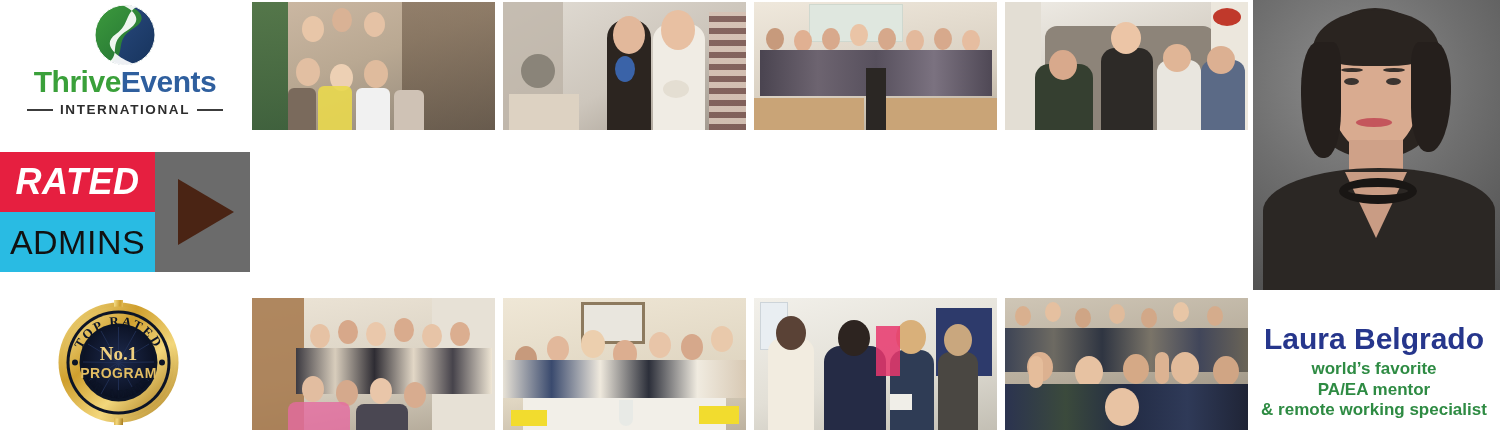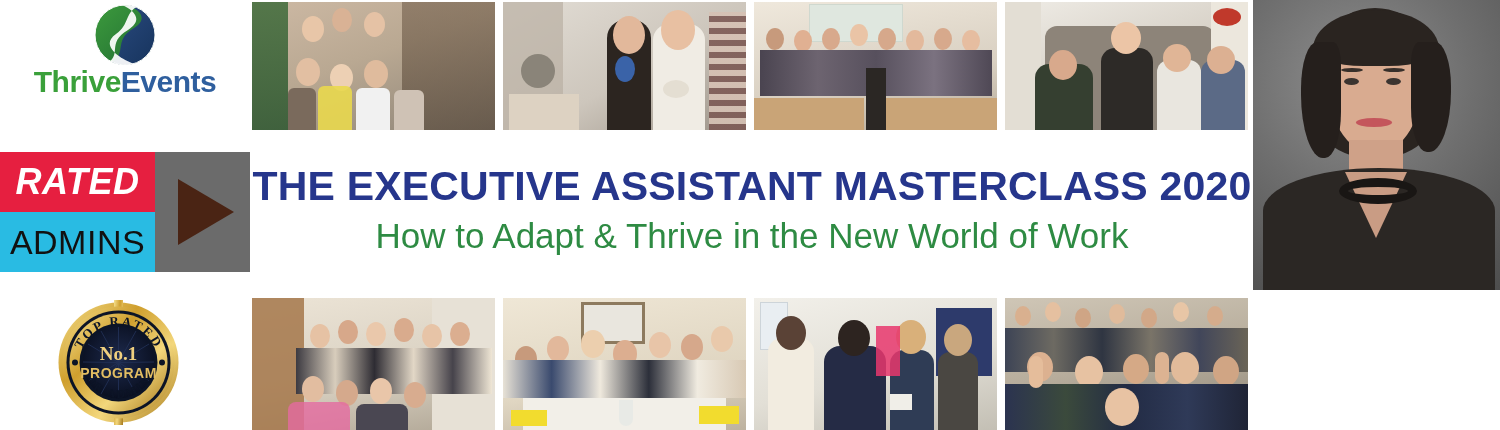--- a/index.html
+++ b/index.html
@@ -347,38 +347,39 @@
           <rect x="0" y="0" width="62" height="62" fill="url(#gGreen)"></rect>
           <path d="M62 0 L62 62 L10 62 C38 52 16 38 40 24 C56 14 44 4 30 0 Z" fill="url(#gBlue)"></path>
           <path d="M44 2 C30 10 36 20 22 30 C6 41 24 54 40 60 L62 60 L62 62 L8 62 C32 52 10 40 34 26 C50 16 40 6 28 1 Z" fill="#ffffff" opacity="0.92"></path>
         </g>
         <circle cx="31" cy="31" r="30" fill="none" stroke="#ffffff" stroke-width="1"></circle>
       </svg>
     </div>
     <div class="logo-wordmark">
       <span class="logo-smart">Thrive</span><span class="logo-events">Events</span>
     </div>
+    <div class="logo-sub">
+      <span class="rule"></span>
+      <span class="logo-sub-text">INTERNATIONAL</span>
+      <span class="rule"></span>
+    </div>
   </div>
 
   <div class="online-badge">
     <div class="online-row online-top">
       <span class="txt">RATED</span>
     </div>
     <div class="online-row online-bottom">
       <span class="txt">ADMINS</span>
     </div>
   </div>
   <div class="play-box">
     <span class="play-triangle"></span>
   </div>
 
-  <div class="title-area">
-    <div class="main-title">THE EXECUTIVE ASSISTANT MASTERCLASS 2020</div>
-    <div class="sub-title">How to Adapt &amp; Thrive in the New World of Work</div>
-  </div>
 
   <div class="seal-wrap">
     <svg width="125" height="125" viewBox="0 0 125 125">
       <defs>
         <linearGradient id="goldGrad" x1="0" y1="0" x2="1" y2="1">
           <stop offset="0%" stop-color="#f6e08d"></stop>
           <stop offset="35%" stop-color="#cf9f2e"></stop>
           <stop offset="65%" stop-color="#f3d77c"></stop>
           <stop offset="100%" stop-color="#a77a1c"></stop>
         </linearGradient>
@@ -595,14 +596,22 @@
       <div class="blob" style="left:118px;top:56px;width:26px;height:30px;background:#d5a986"></div>
       <div class="blob" style="left:166px;top:54px;width:28px;height:32px;background:#e2bb9a"></div>
       <div class="blob" style="left:208px;top:58px;width:26px;height:30px;background:#d0a584"></div>
       <div class="band" style="left:0;top:86px;width:243px;height:46px;background:linear-gradient(90deg,#2b3350,#3b4a3c,#222b44,#2f3a58,#1f2436)"></div>
       <div class="blob" style="left:100px;top:90px;width:34px;height:38px;background:#e8c3a3"></div>
       <div class="band" style="left:24px;top:58px;width:14px;height:32px;background:#e5bd9b;border-radius:7px"></div>
       <div class="band" style="left:150px;top:54px;width:14px;height:32px;background:#dcb392;border-radius:7px"></div>
     </div>
   </div>
 
+  <div class="speaker">
+    <div class="speaker-name">Laura Belgrado</div>
+    <div class="speaker-role">
+      <div>world’s favorite</div>
+      <div>PA/EA mentor</div>
+      <div>&amp; remote working specialist</div>
+    </div>
+  </div>
 
 </div>
 
 </body></html>

